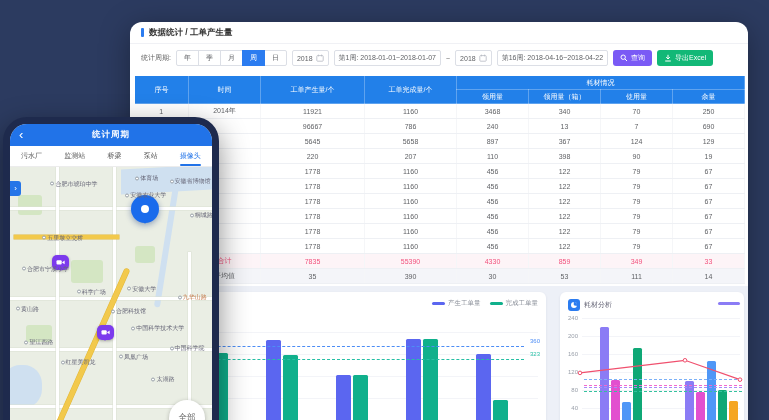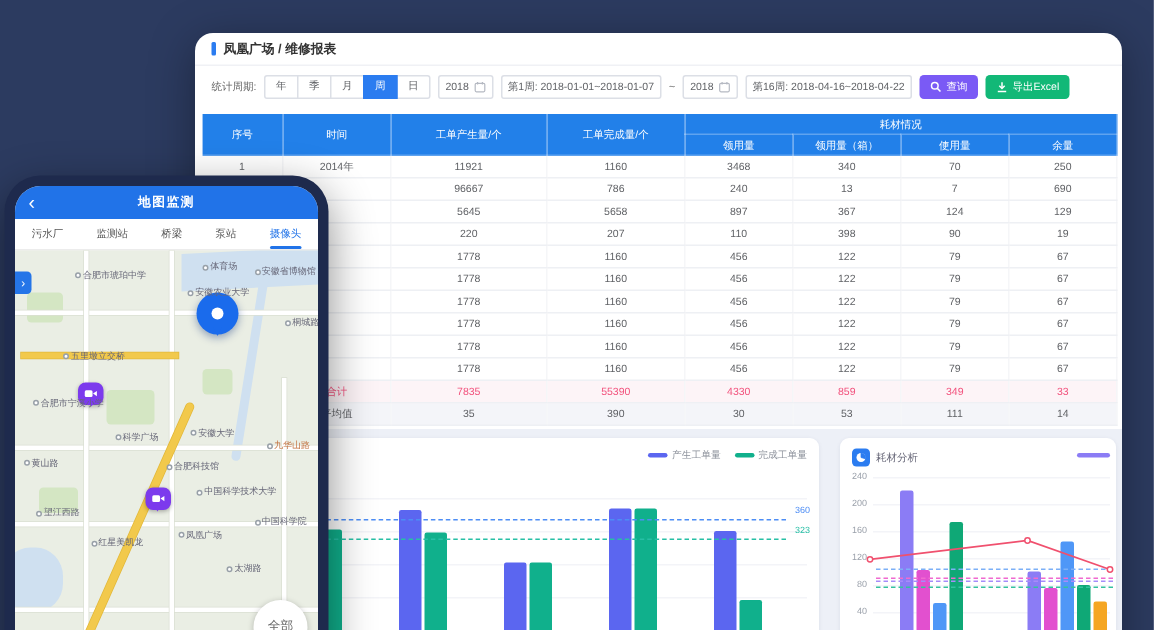--- a/index.html
+++ b/index.html
@@ -76,21 +76,21 @@
 </style>
 </head>
 <body>
 
 <div class="stage">
 
   <div class="desktop">
 
     <div class="panel-head">
       <div class="accent"></div>
-      <div class="crumb">凤凰广场 / 维修报表</div>
+      <div class="crumb">数据统计 / 工单产生量</div>
     </div>
 
     <div class="filter">
       <span>统计周期:</span>
       <div class="seg" id="segments">
           <div>年</div>
           <div>季</div>
           <div>月</div>
           <div class="on">周</div>
           <div>日</div>
@@ -361,21 +361,21 @@
             <circle cx="180" cy="87.65" r="1.8" fill="#fff" stroke="#f0506e" stroke-width="1"></circle>
           </svg>
         </div>
     </div>
   </div>
 
   <div class="phone">
     <div class="screen">
       <div class="p-head">
         <span class="p-back">‹</span>
-        <span class="p-title">地图监测</span>
+        <span class="p-title">统计周期</span>
       </div>
       <div class="p-tabs" id="phoneTabs">
           <div class="p-tab">污水厂</div>
           <div class="p-tab">监测站</div>
           <div class="p-tab">桥梁</div>
           <div class="p-tab">泵站</div>
           <div class="p-tab on">摄像头</div>
         </div>
       <div class="map" id="phoneMap">
 

